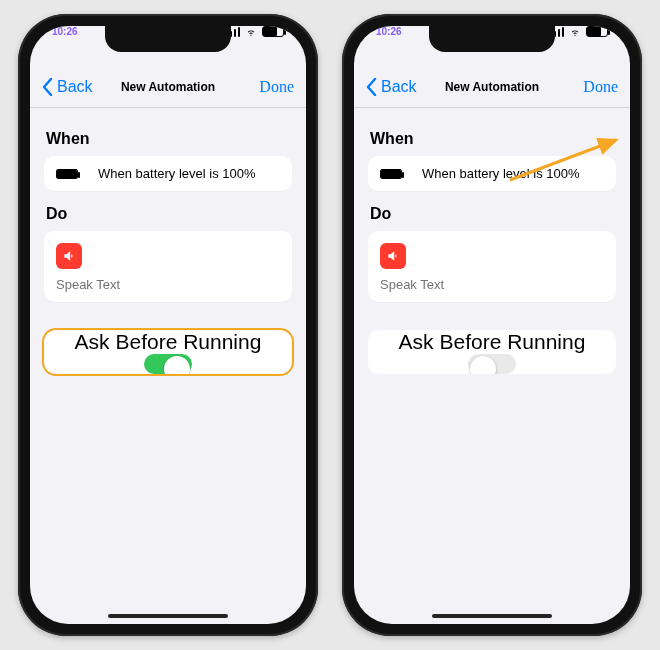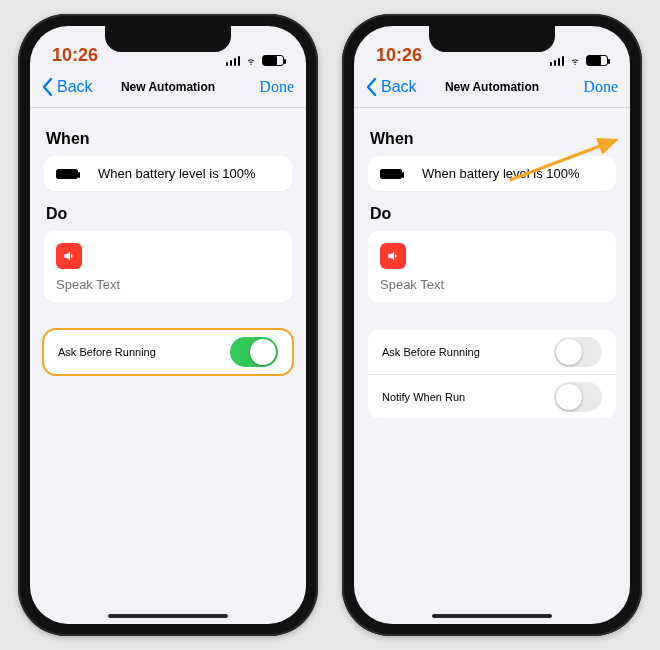--- a/index.html
+++ b/index.html
@@ -1,20 +1,20 @@
 <!DOCTYPE html>
 <html><head>
 <meta charset="utf-8">
 <style>
   * { box-sizing: border-box; margin: 0; padding: 0; font-family: -apple-system, "Helvetica Neue", Helvetica, Arial, sans-serif; }
   body { background: #e8e8e8; width: 660px; height: 650px; display: flex; justify-content: center; align-items: flex-start; gap: 24px; padding-top: 14px; }
   .phone { width: 300px; height: 622px; background: #111; border-radius: 48px; padding: 12px; position: relative; box-shadow: inset 0 0 0 2px #2a2a2a, 0 2px 6px rgba(0,0,0,.25); }
   .screen { width: 100%; height: 100%; background: #f2f2f7; border-radius: 38px; overflow: hidden; display: flex; flex-direction: column; position: relative; }
   .notch { position: absolute; top: 0; left: 50%; transform: translateX(-50%); width: 126px; height: 26px; background:#111; border-bottom-left-radius: 16px; border-bottom-right-radius:16px; z-index:5; }
-  .status-bar { height: 40px; display:flex; align-items:flex-end; justify-content:space-between; padding: 0 22px 0 22px; font-size: 18px; font-weight:600; color:#c2410c; }
+  .status-bar { height: 40px; display:flex; align-items:flex-start; justify-content:space-between; padding: 0 22px 0 22px; font-size: 10px; font-weight:600; color:#8b5cf6; }
   .status-right { display:flex; align-items:center; gap:4px; }
   .sig { display:flex; align-items:flex-end; gap:1.5px; height:10px; }
   .sig span { width:2.5px; background:#000; border-radius:1px; }
   .sig span:nth-child(1){height:4px}.sig span:nth-child(2){height:6px}.sig span:nth-child(3){height:8px}.sig span:nth-child(4){height:10px}
   .wifi { width:14px; height:10px; }
   .bat { width:22px; height:11px; border:1px solid #000; border-radius:3px; position:relative; }
   .bat::after{content:"";position:absolute;right:-3px;top:3px;width:2px;height:5px;background:#000;border-radius:1px;}
   .bat i{display:block;height:100%;width:70%;background:#000;border-radius:1px;}
   .nav-bar { height: 42px; display:flex; align-items:center; justify-content:space-between; padding: 0 12px; border-bottom: .5px solid rgba(0,0,0,.12); position:relative; }
   .back-btn { color:#007aff; font-size:16px; display:flex; align-items:center; gap:4px; cursor:pointer;}
@@ -26,21 +26,21 @@
   .card { background:#fff; border-radius:10px; padding: 10px 12px; box-shadow: 0 .5px 0 rgba(0,0,0,.04); }
   .when-row { display:flex; align-items:center; gap:20px; font-size:13px; color:#000; }
   .batlvl { width:22px; height:10px; border:1px solid #000; border-radius:2px; position:relative; display:inline-block; }
   .batlvl::after{content:"";position:absolute;right:-3px;top:2px;width:2px;height:6px;background:#000;border-radius:1px;}
   .batlvl i{display:block;height:100%;width:100%;background:#000;border-radius:1px;}
   .do-card { padding: 12px 12px 10px; }
   .speak-icon { width:26px; height:26px; background:#ff3b30; border-radius:6px; display:flex; align-items:center; justify-content:center; margin-bottom:8px;}
   .speak-icon svg { width:14px; height:14px; fill:#fff; }
   .do-label { font-size:13px; color:#737373; }
   .opts { margin-top:28px; background:#fff; border-radius:10px; overflow:hidden; }
-  .opt-row { height:44px; display:flex; align-items:center; justify-content:space-between; padding:0 14px; font-size:11px; color:#000; }
+  .opt-row { height:44px; display:flex; align-items:center; justify-content:space-between; padding:0 14px; font-size:21px; color:#000;flex-direction:column; }
   .opt-row + .opt-row { border-top:.5px solid rgba(0,0,0,.1); }
   .toggle { width:48px; height:30px; border-radius:15px; position:relative; cursor:pointer; }
   .toggle .knob { position:absolute; top:2px; width:26px; height:26px; background:#fff; border-radius:50%; box-shadow:0 1px 3px rgba(0,0,0,.3); transition:left .15s;}
   .tog-on { background:#34c759; } .tog-on .knob{ left:20px; }
   .tog-off { background:#e9e9ea; } .tog-off .knob{ left:2px; }
   .highlight-ring { box-shadow: 0 0 0 2px #f5a623; border-radius:12px; }
   .arrow { position:absolute; pointer-events:none; z-index:6; }
   .home-ind { position:absolute; bottom:6px; left:50%; transform:translateX(-50%); width:120px; height:4px; background:#000; border-radius:3px; opacity:.85;}
 </style>
 </head>
@@ -165,23 +165,17 @@
         </div>
         <div class="do-label">Speak Text</div>
       </div>
       <div class="opts">
         <div class="opt-row">
           <span>Ask Before Running</span>
           <div class="toggle tog-off">
               <div class="knob"></div>
             </div>
         </div>
-        <div class="opt-row">
-          <span>Notify When Run</span>
-          <div class="toggle tog-off">
-              <div class="knob"></div>
-            </div>
-        </div>
       </div>
     </div>
     <div class="home-ind"></div>
   </div>
 </div>
 
 </body></html>

